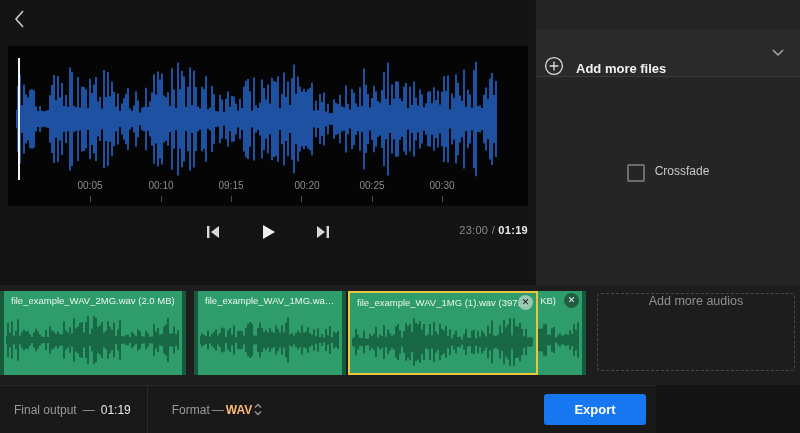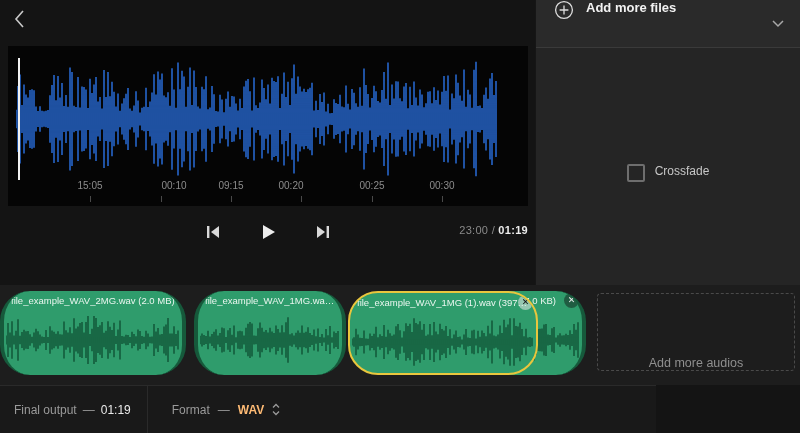--- a/index.html
+++ b/index.html
@@ -15,52 +15,52 @@
   .playhead{position:absolute;left:10px;top:12px;width:2px;height:122px;background:#f2f2f2;}
   .time-label{position:absolute;top:134px;transform:translateX(-50%);font-size:10px;color:#8d8d8d;}
   .tick{position:absolute;top:150px;width:1px;height:6px;background:#4a4a4a;font-style:normal;display:block;}
   .transport{position:absolute;left:8px;top:212px;width:520px;height:40px;display:flex;align-items:center;justify-content:center;gap:30px;}
   .tbtn{background:none;border:none;padding:4px;cursor:pointer;display:flex;align-items:center;}
   .time-display{position:absolute;right:7px;top:224px;font-size:11px;color:#8a8a8a;letter-spacing:.3px;}
   .time-display .total{color:#ededed;font-weight:bold;}
 
   
   .sidebar{position:absolute;left:535px;top:0;width:265px;height:285px;background:#252525;border-left:1px solid #161616;box-sizing:border-box;}
-  .sidebar-header{position:relative;height:47px;background:#2a2a2a;border-bottom:1px solid #3a3a3a;display:flex;align-items:flex-start;padding-left:18px;cursor:pointer;}
+  .sidebar-header{position:relative;height:47px;background:#2a2a2a;border-bottom:1px solid #3a3a3a;display:flex;align-items:flex-end;padding-left:8px;cursor:pointer;margin-top:29px;}
   .sidebar-header .label{margin-left:12px;font-size:13px;color:#f2f2f2;font-weight:600;}
   .collapse-btn{position:absolute;right:6px;top:0;height:47px;width:32px;display:flex;align-items:center;justify-content:center;background:none;border:none;cursor:pointer;}
   .crossfade-row{position:absolute;top:164px;left:0;width:100%;display:flex;align-items:flex-start;justify-content:center;gap:10px;cursor:pointer;}
   .checkbox{width:14px;height:14px;border:2px solid #6e6e6e;border-radius:2px;background:transparent;}
   .crossfade-label{font-size:12px;color:#c7c7c7;}
 
   
   .timeline{position:absolute;left:0;top:285px;width:800px;height:100px;background:#1d1d1d;}
   .clip{position:absolute;top:6px;height:84px;background:#2f9c6c;box-sizing:border-box;
-        border-left:4px solid #16593b;border-right:4px solid #16593b;overflow:hidden;cursor:pointer;border-radius:30px;}
+        border-left:4px solid #16593b;border-right:4px solid #16593b;overflow:hidden;cursor:pointer;}
   #clip1{left:0;width:186px;}
   #clip2{left:194px;width:152px;}
   #clip4{left:450px;width:136px;z-index:1;}
   #clip3{left:348px;width:190px;z-index:2;border:2px solid #e9c63d;}
   .clip-label{position:absolute;top:4px;left:7px;right:7px;font-size:9.5px;color:#eaf6ef;
               white-space:nowrap;overflow:hidden;text-overflow:ellipsis;}
   #clip4 .clip-label{left:auto;right:26px;overflow:visible;}
   .clip-wave{position:absolute;left:2px;top:22px;width:calc(100% - 4px);height:54px;}
   .close-btn{position:absolute;top:2px;right:3px;width:15px;height:15px;line-height:15px;border-radius:50%;
              background:rgba(15,15,15,0.45);color:#f0f0f0;font-size:9px;text-align:center;cursor:pointer;z-index:3;}
   #clip3 .close-btn{background:rgba(235,235,235,0.55);color:#111;}
   .add-audios{position:absolute;left:597px;top:8px;width:196px;height:76px;border:1px dashed #4a4a4a;border-radius:4px;
-              display:flex;align-items:flex-end;justify-content:center;color:#8f8f8f;font-size:12.5px;cursor:pointer;}
+              display:flex;align-items:flex-start;justify-content:center;color:#8f8f8f;font-size:12.5px;cursor:pointer;}
 
   
   .footer{position:absolute;left:0;top:385px;width:656px;height:48px;background:#191919;border-top:1px solid #2a2a2a;
           display:flex;align-items:center;box-sizing:border-box;}
   .fo-group{margin-left:14px;font-size:12px;color:#9a9a9a;display:flex;gap:6px;align-items:center;}
   .fo-value{color:#e9e9e9;}
   .v-divider{width:1px;height:47px;background:#2a2a2a;margin-left:16px;}
-  .format-group{margin-left:18px;display:flex;align-items:center;gap:8px;font-size:12px;color:#9a9a9a;cursor:pointer;background:none;border:none;}
+  .format-group{margin-left:18px;display:flex;align-items:center;gap:2px;font-size:12px;color:#9a9a9a;cursor:pointer;background:none;border:none;}
   .format-value{color:#fdba74;font-weight:600;}
   .spacer{flex:1;}
   .export-btn{margin-right:10px;width:102px;height:31px;background:#1677f0;border:none;border-radius:3px;
               color:#fff;font-size:13px;font-weight:700;cursor:pointer;}
 </style>
 </head>
 <body>
 
 <div class="app">
 
@@ -70,24 +70,24 @@
         <path d="M9 1 L2 9 L9 17" fill="none" stroke="#c9c9c9" stroke-width="1.6"></path>
       </svg>
     </button>
 
     <div class="wave-panel">
       <svg id="wave-main" class="waveform">
           <path d="M0 51.7L0 70.3M2 28.1L2 93.9M4 16.5L4 105.5M6 47.1L6 74.9M8 26.6L8 95.4M10 36.6L10 85.4M12 39.4L12 82.6M14 32.0L14 90.0M16 31.2L16 90.8M18 32.3L18 89.7M20 48.4L20 73.6M22 53.1L22 68.9M24 48.3L24 73.7M26 52.8L26 69.2M28 53.3L28 68.7M30 52.8L30 69.2M32 52.1L32 69.9M34 37.2L34 84.8M36 27.0L36 95.0M38 17.0L38 105.0M40 42.2L40 79.8M42 17.9L42 104.1M44 39.4L44 82.6M46 25.1L46 96.9M48 48.0L48 74.0M50 37.0L50 85.0M52 48.8L52 73.2M54 9.4L54 112.6M56 14.0L56 108.0M58 47.7L58 74.3M60 49.1L60 72.9M62 18.9L62 103.1M64 49.6L64 72.4M66 28.4L66 93.6M68 29.1L68 92.9M70 31.6L70 90.4M72 49.9L72 72.1M74 20.8L74 101.2M76 35.1L76 86.9M78 26.5L78 95.5M80 19.1L80 102.9M82 43.6L82 78.4M84 38.9L84 83.1M86 50.5L86 71.5M88 12.1L88 109.9M90 38.9L90 83.1M92 14.1L92 107.9M94 38.2L94 83.8M96 23.7L96 98.3M98 33.8L98 88.2M100 48.4L100 73.6M102 35.5L102 86.5M104 52.7L104 69.3M106 45.6L106 76.4M108 40.3L108 81.7M110 35.8L110 86.2M112 29.9L112 92.1M114 50.4L114 71.6M116 52.7L116 69.3M118 47.5L118 74.5M120 33.3L120 88.7M122 42.5L122 79.5M124 54.5L124 67.5M126 49.7L126 72.3M128 48.7L128 73.3M130 29.8L130 92.2M132 48.9L132 73.1M134 43.5L134 78.5M136 34.6L136 87.4M138 16.2L138 105.8M140 36.5L140 85.5M142 13.6L142 108.4M144 21.6L144 100.4M146 15.5L146 106.5M148 37.4L148 84.6M150 39.3L150 82.7M152 34.2L152 87.8M154 47.7L154 74.3M156 10.3L156 111.7M158 31.6L158 90.4M160 49.7L160 72.3M162 4.6L162 117.4M164 31.2L164 90.8M166 12.7L166 109.3M168 18.6L168 103.4M170 48.7L170 73.3M172 28.7L172 93.3M174 9.6L174 112.4M176 47.1L176 74.9M178 12.5L178 109.5M180 29.1L180 92.9M182 48.4L182 73.6M184 50.5L184 71.5M186 28.7L186 93.3M188 31.3L188 90.7M190 18.2L190 103.8M192 51.2L192 70.8M194 49.5L194 72.5M196 27.9L196 94.1M198 36.3L198 85.7M200 53.0L200 69.0M202 53.5L202 68.5M204 36.8L204 85.2M206 41.5L206 80.5M208 54.2L208 67.8M210 40.7L210 81.3M212 33.4L212 88.6M214 48.8L214 73.2M216 38.1L216 83.9M218 38.6L218 83.4M220 45.5L220 76.5M222 52.6L222 69.4M224 40.8L224 81.2M226 50.1L226 71.9M228 28.6L228 93.4M230 22.8L230 99.2M232 20.9L232 101.1M234 33.3L234 88.7M236 52.4L236 69.6M238 19.6L238 102.4M240 47.2L240 74.8M242 49.9L242 72.1M244 44.5L244 77.5M246 21.4L246 100.6M248 30.0L248 92.0M250 41.2L250 80.8M252 26.4L252 95.6M254 45.5L254 76.5M256 19.8L256 102.2M258 23.0L258 99.0M260 24.0L260 98.0M262 18.2L262 103.8M264 50.1L264 71.9M266 35.8L266 86.2M268 14.4L268 107.6M270 39.0L270 83.0M272 23.7L272 98.3M274 47.1L274 74.9M276 20.2L276 101.8M278 6.4L278 115.6M280 35.8L280 86.2M282 18.5L282 103.5M284 28.5L284 93.5M286 33.5L286 88.5M288 30.8L288 91.2M290 34.0L290 88.0M292 31.2L292 90.8M294 29.8L294 92.2M296 24.8L296 97.2M298 52.6L298 69.4M300 42.8L300 79.2M302 52.1L302 69.9M304 36.0L304 86.0M306 44.0L306 78.0M308 34.4L308 87.6M310 53.4L310 68.6M312 45.7L312 76.3M314 55.2L314 66.8M316 55.1L316 66.9M318 41.3L318 80.7M320 44.9L320 77.1M322 46.1L322 75.9M324 36.8L324 85.2M326 48.6L326 73.4M328 49.2L328 72.8M330 27.4L330 94.6M332 45.8L332 76.2M334 51.4L334 70.6M336 30.9L336 91.1M338 34.7L338 87.3M340 45.2L340 76.8M342 48.8L342 73.2M344 29.2L344 92.8M346 47.8L346 74.2M348 10.4L348 111.6M350 26.9L350 95.1M352 36.1L352 85.9M354 49.6L354 72.4M356 39.9L356 82.1M358 27.7L358 94.3M360 33.3L360 88.7M362 43.0L362 79.0M364 44.4L364 77.6M366 32.0L366 90.0M368 14.1L368 107.9M370 40.7L370 81.3M372 4.4L372 117.6M374 47.1L374 74.9M376 26.4L376 95.6M378 40.5L378 81.5M380 23.3L380 98.7M382 23.5L382 98.5M384 40.3L384 81.7M386 43.3L386 78.7M388 28.5L388 93.5M390 25.1L390 96.9M392 50.2L392 71.8M394 28.8L394 93.2M396 47.1L396 74.9M398 23.4L398 98.6M400 39.6L400 82.4M402 47.4L402 74.6M404 31.6L404 90.4M406 36.4L406 85.6M408 49.3L408 72.7M410 45.3L410 76.7M412 33.8L412 88.2M414 33.2L414 88.8M416 45.3L416 76.7M418 29.3L418 92.7M420 42.1L420 79.9M422 32.5L422 89.5M424 46.6L424 75.4M426 33.8L426 88.2M428 18.1L428 103.9M430 32.8L430 89.2M432 17.5L432 104.5M434 51.5L434 70.5M436 35.5L436 86.5M438 40.3L438 81.7M440 16.5L440 105.5M442 24.7L442 97.3M444 37.4L444 84.6M446 42.7L446 79.3M448 11.6L448 110.4M450 48.8L450 73.2M452 31.8L452 90.2M454 36.6L454 85.4M456 49.8L456 72.2M458 11.8L458 110.2M460 3.8L460 118.2M462 47.9L462 74.1M464 47.5L464 74.5M466 50.1L466 71.9M468 36.8L468 85.2M470 29.4L470 92.6M472 40.7L472 81.3M474 20.4L474 101.6M476 15.0L476 107.0M478 37.0L478 85.0M480 23.1L480 98.9" stroke="#2e7cf8" fill="none" stroke-width="1.3"></path>
         </svg>
       <div class="playhead"></div>
 
-      <span class="time-label" style="left:82px">15:05</span>
-      <span class="time-label" style="left:166px">00:10</span>
+      <span class="time-label" style="left:82px">00:05</span>
+      <span class="time-label" style="left:153px">00:10</span>
       <span class="time-label" style="left:223px">09:15</span>
-      <span class="time-label" style="left:283px">00:20</span>
+      <span class="time-label" style="left:299px">00:20</span>
       <span class="time-label" style="left:364px">00:25</span>
       <span class="time-label" style="left:434px">00:30</span>
       <i class="tick" style="left:82px"></i>
       <i class="tick" style="left:153px"></i>
       <i class="tick" style="left:223px"></i>
       <i class="tick" style="left:293px"></i>
       <i class="tick" style="left:364px"></i>
       <i class="tick" style="left:434px"></i>
     </div>
 
@@ -178,15 +178,16 @@
     <div class="v-divider"></div>
     <button class="format-group">
       <span>Format</span>
       <span>—</span>
       <span class="format-value">WAV</span>
       <svg class="stepper" width="8" height="13" viewBox="0 0 8 13">
         <path d="M1 4.5 L4 1.5 L7 4.5 M1 8.5 L4 11.5 L7 8.5" fill="none" stroke="#9a9a9a" stroke-width="1.3"></path>
       </svg>
     </button>
     <div class="spacer"></div>
+    <button class="export-btn">Export</button>
   </div>
 
 </div>
 
 </body></html>

